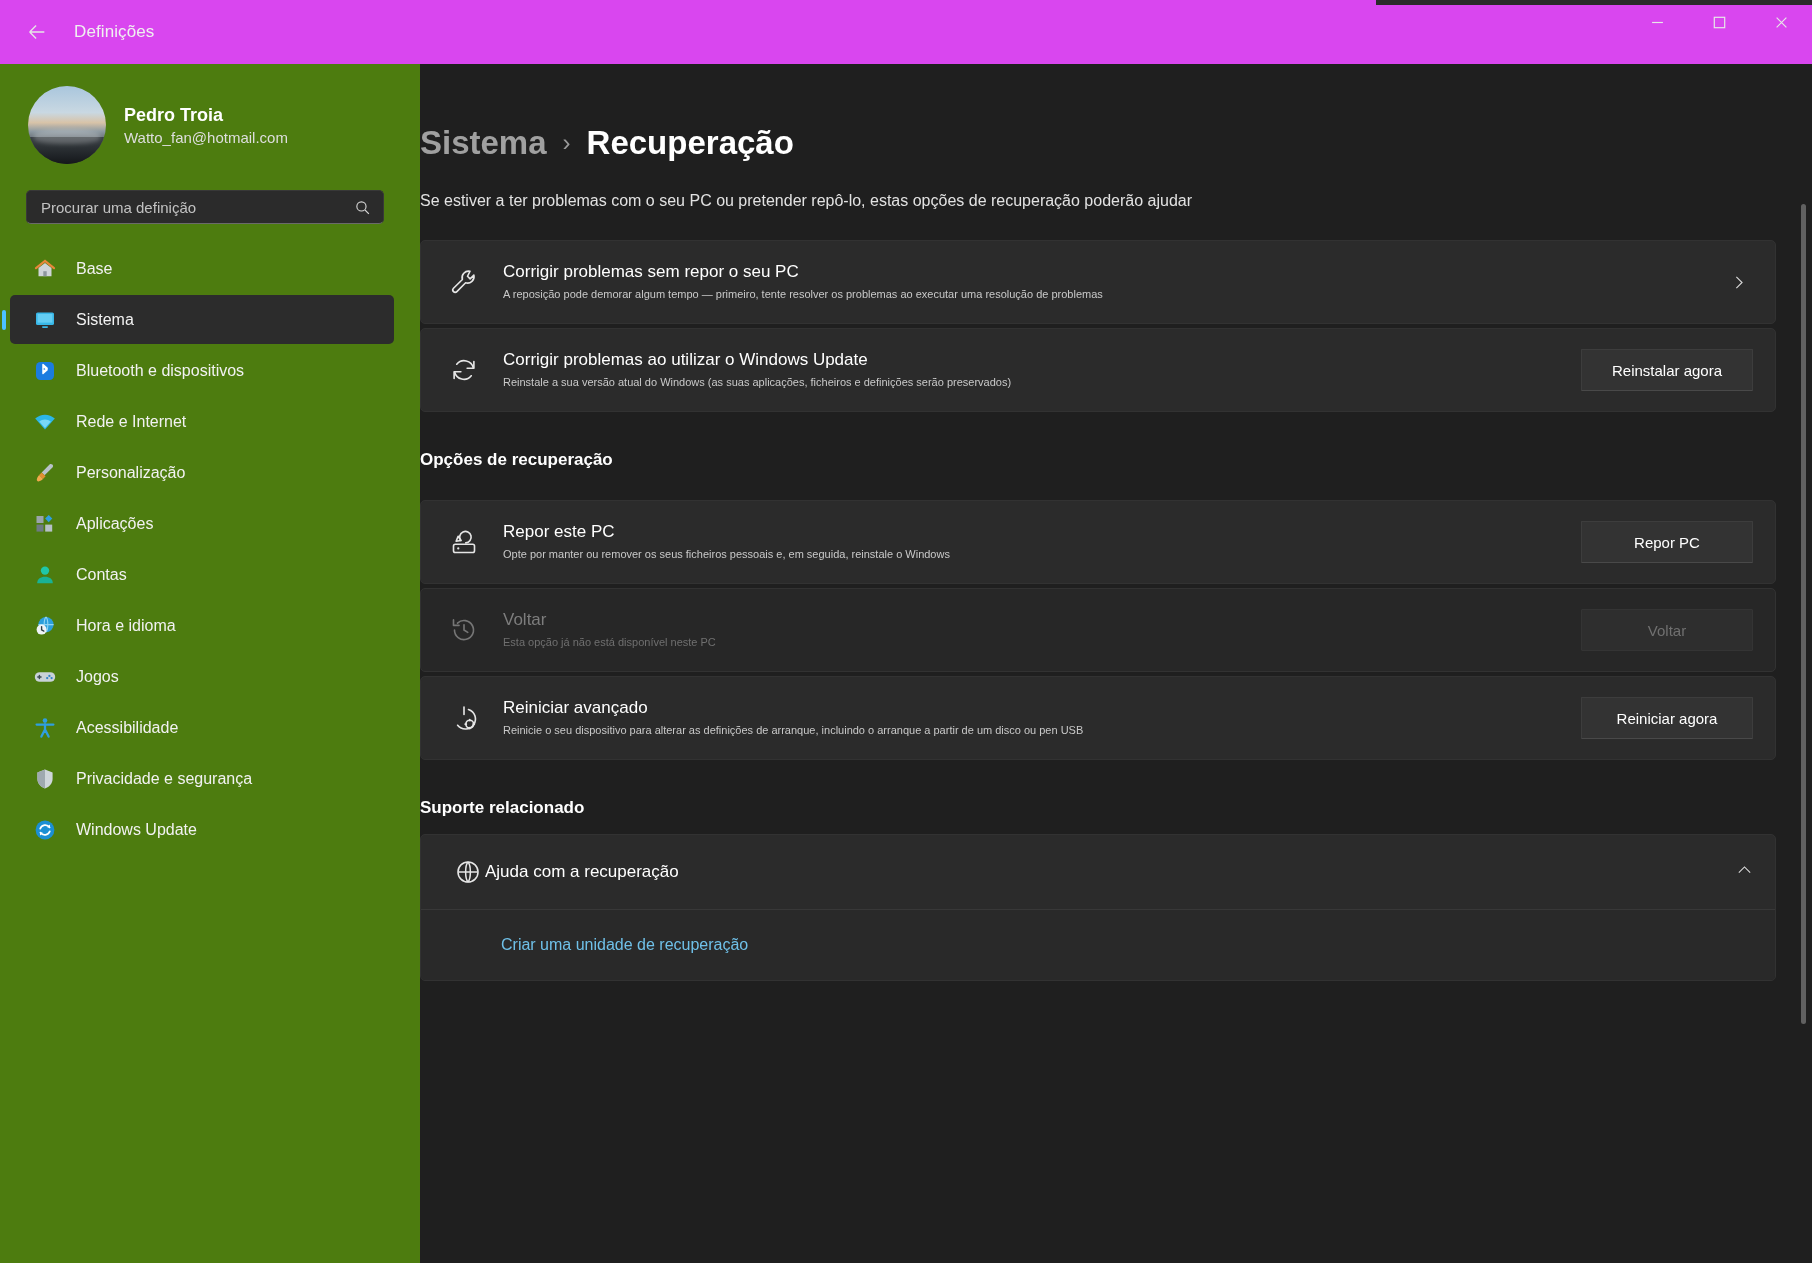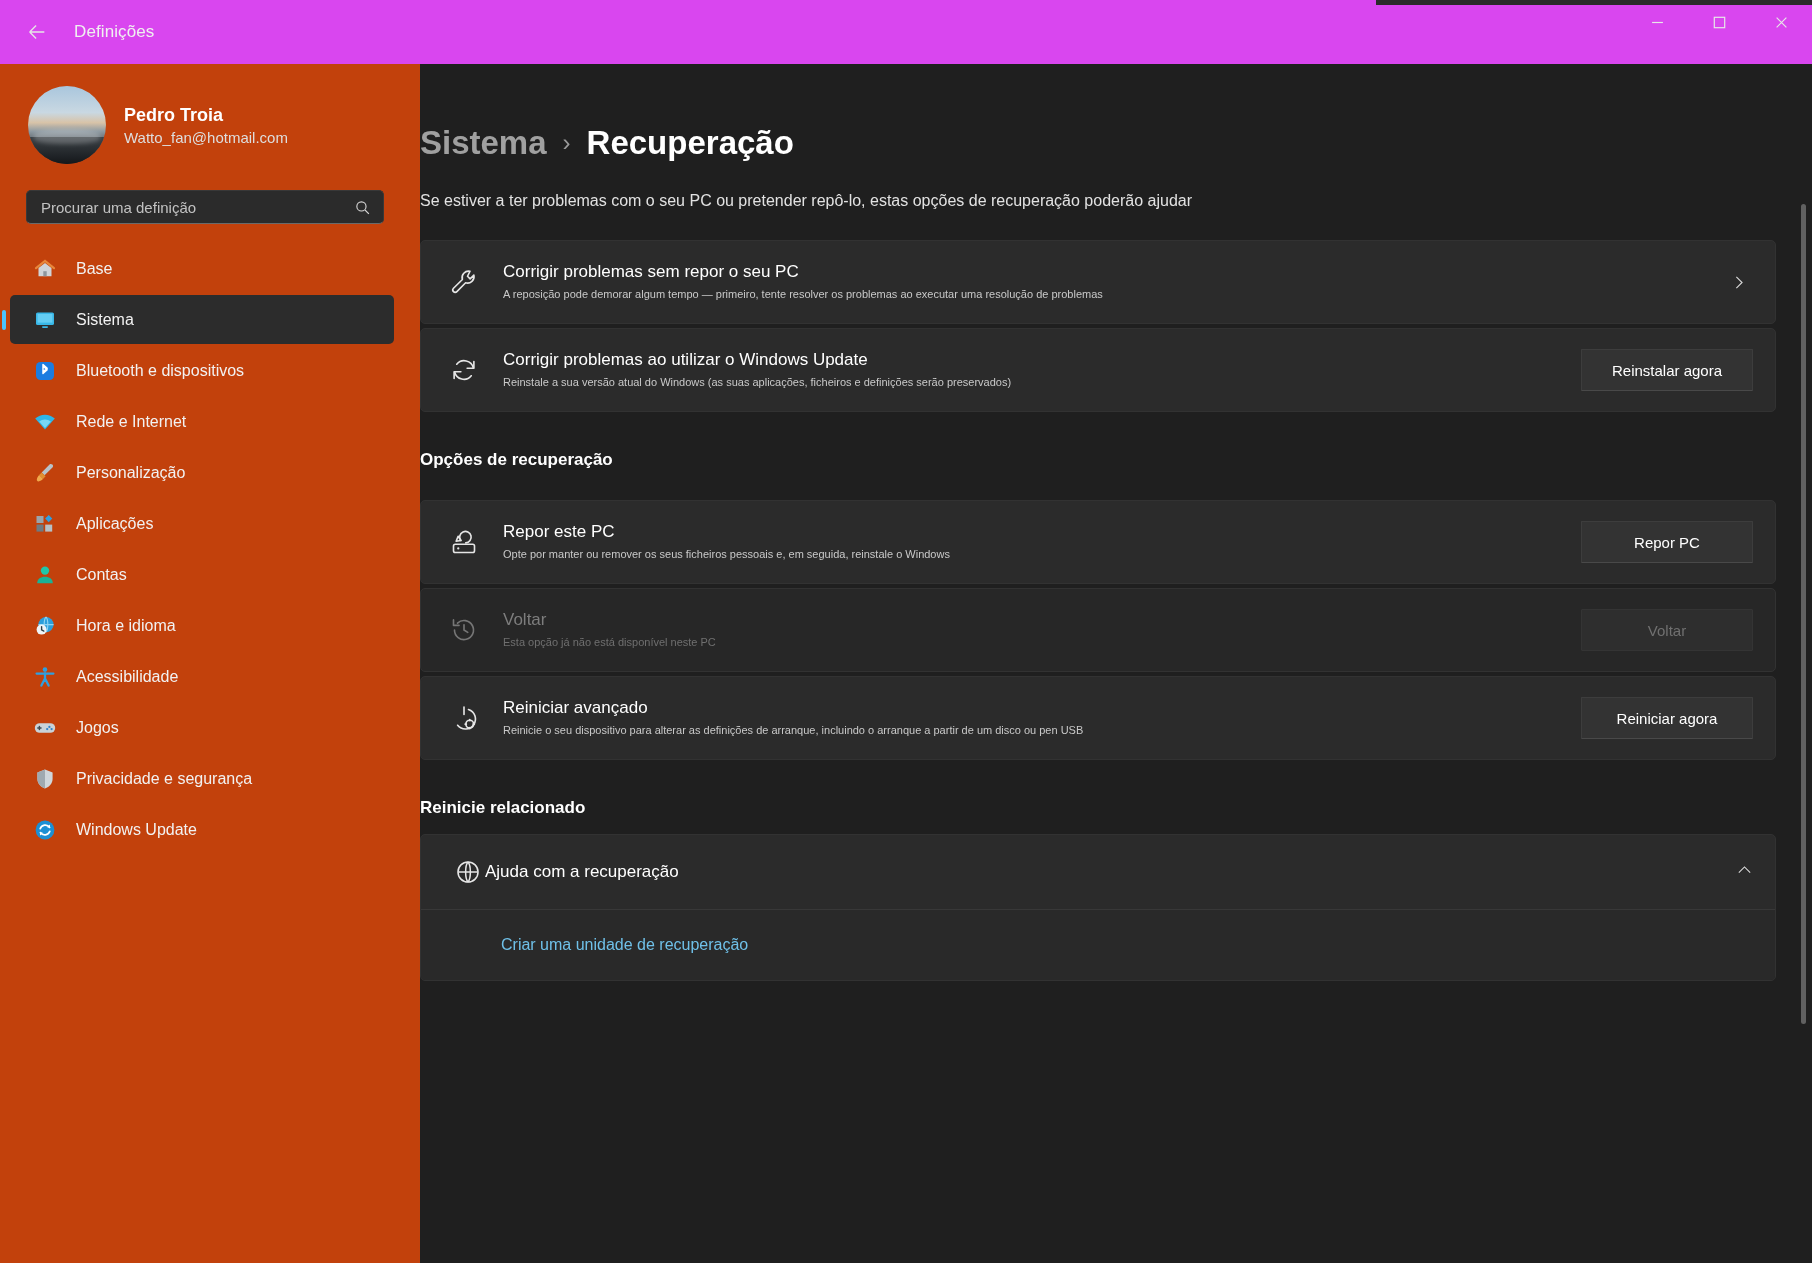--- a/index.html
+++ b/index.html
@@ -84,21 +84,21 @@
   .body {
     flex: 1 1 auto;
     display: flex;
     min-height: 0;
   }
 
   
   .sidebar {
     width: 420px;
     flex: 0 0 420px;
-    background: #c2410c;
+    background: #4d7c0f;
     padding: 0 18px 2px 0;
     display: flex;
     flex-direction: column;
   }
 
   .profile {
     display: flex;
     align-items: center;
     gap: 18px;
     padding: 22px 0 18px 28px;
@@ -472,43 +472,43 @@
                 <circle cx="8.6" cy="15.6" r="5" fill="#eef3f6"></circle>
                 <path d="M8.6 12.6v3.2l2.2 1.3" fill="none" stroke="#2f4148" stroke-width="1.4" stroke-linecap="round"></path>
               </svg>
           </span>
           <span class="nav-label">Hora e idioma</span>
         </div>
 
         <div class="nav-item">
           <span class="nav-icon">
             <svg viewBox="0 0 24 24">
-                <circle cx="12" cy="4.6" r="2.3" fill="#2f9fe0"></circle>
-                <path d="M3.6 8.6h16.8M12 8.2v6M12 13.4L8.4 20.6M12 13.4l3.6 7.2" fill="none" stroke="#2f9fe0" stroke-width="2.3" stroke-linecap="round"></path>
-              </svg>
-          </span>
-          <span class="nav-label">Acessibilidade</span>
-        </div>
-
-        <div class="nav-item">
-          <span class="nav-icon">
-            <svg viewBox="0 0 24 24">
                 <rect x="1.8" y="7.2" width="20.4" height="9.6" rx="4.8" fill="#c9d2d8"></rect>
                 <path d="M6.4 10.4v3.2M4.8 12h3.2" stroke="#3d4a52" stroke-width="1.5" stroke-linecap="round"></path>
                 <circle cx="16.4" cy="10.9" r="1.15" fill="#2f80c8"></circle>
                 <circle cx="18.6" cy="13.1" r="1.15" fill="#2f80c8"></circle>
                 <circle cx="14.2" cy="13.1" r="1.15" fill="#2f80c8"></circle>
               </svg>
           </span>
           <span class="nav-label">Jogos</span>
         </div>
 
         <div class="nav-item">
           <span class="nav-icon">
             <svg viewBox="0 0 24 24">
+                <circle cx="12" cy="4.6" r="2.3" fill="#2f9fe0"></circle>
+                <path d="M3.6 8.6h16.8M12 8.2v6M12 13.4L8.4 20.6M12 13.4l3.6 7.2" fill="none" stroke="#2f9fe0" stroke-width="2.3" stroke-linecap="round"></path>
+              </svg>
+          </span>
+          <span class="nav-label">Acessibilidade</span>
+        </div>
+
+        <div class="nav-item">
+          <span class="nav-icon">
+            <svg viewBox="0 0 24 24">
                 <path d="M12 2.6l7.6 2.8v6.3c0 4.6-3.2 8.2-7.6 9.7-4.4-1.5-7.6-5.1-7.6-9.7V5.4z" fill="#cfd6db"></path>
                 <path d="M12 2.6v18.8c-4.4-1.5-7.6-5.1-7.6-9.7V5.4z" fill="#9fa9b0"></path>
               </svg>
           </span>
           <span class="nav-label">Privacidade e segurança</span>
         </div>
 
         <div class="nav-item">
           <span class="nav-icon">
             <svg viewBox="0 0 24 24">
@@ -615,21 +615,21 @@
             </span>
             <span class="card-text">
               <span class="card-title">Reiniciar avançado</span>
               <span class="card-sub">Reinicie o seu dispositivo para alterar as definições de arranque, incluindo o arranque a partir de um disco ou pen USB</span>
             </span>
             <button class="btn">Reiniciar agora</button>
           </div>
 
         </div>
 
-        <div class="section-title">Reinicie relacionado</div>
+        <div class="section-title">Suporte relacionado</div>
 
         <div class="expander">
           <div class="expander-head">
             <span class="card-icon">
               <svg viewBox="0 0 24 24">
                   <circle cx="12" cy="12" r="8.6"></circle>
                   <path d="M3.4 12h17.2M12 3.4c2.7 3 2.7 14.2 0 17.2M12 3.4c-2.7 3-2.7 14.2 0 17.2"></path>
                 </svg>
             </span>
             <span class="expander-title">Ajuda com a recuperação</span>

